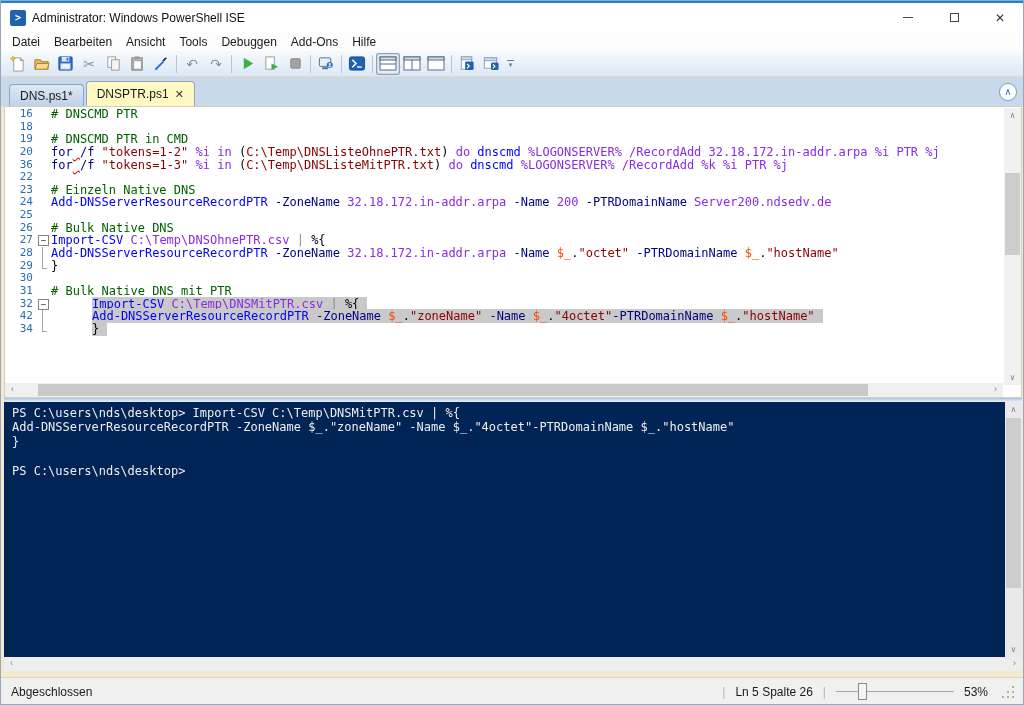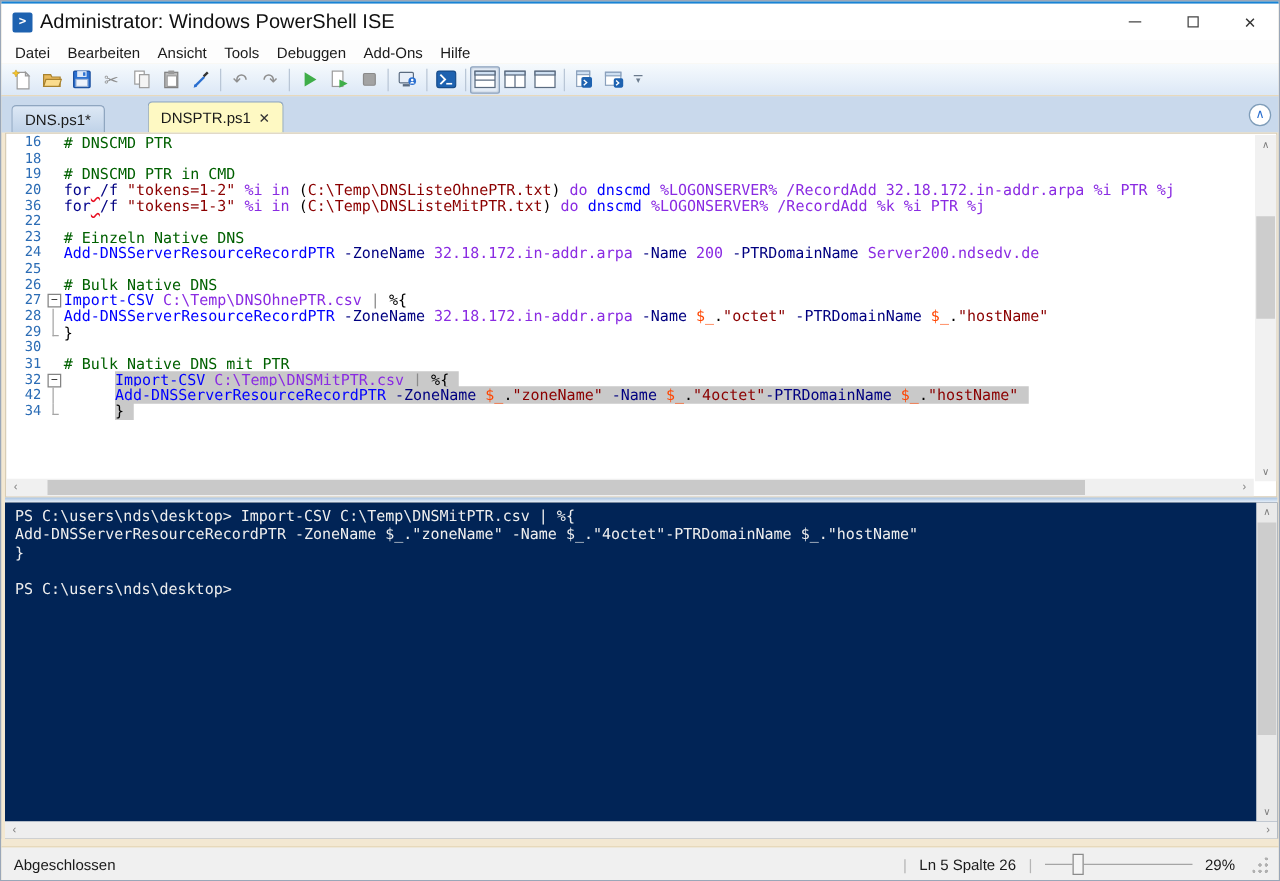--- a/index.html
+++ b/index.html
@@ -3,42 +3,42 @@
 <meta charset="utf-8">
 <style>
   * { margin:0; padding:0; box-sizing:border-box; }
   html,body { width:1024px; height:705px; overflow:hidden; font-family:"Liberation Sans",sans-serif; }
   body { position:relative; background:#f3e8d2; border:1px solid #9aa7b8; }
 
   
   .accent-line { position:absolute; top:0; left:0; right:0; height:2px; background:#1883d7; }
   .titlebar { position:absolute; top:2px; left:0; right:0; height:29px; background:#ffffff; display:flex; align-items:center; }
   .app-icon { width:16px; height:16px; margin:0 6px 0 9px; background:#1e62b0; border-radius:2px; color:#fff; font-size:10px; font-weight:bold; line-height:15px; text-align:center; font-family:"DejaVu Sans Mono",monospace; }
-  .title-text { font-size:16px; color:#111; }
+  .title-text { font-size:12px; color:#111; }
   .win-controls { position:absolute; right:0; top:0; height:29px; display:flex; }
   .win-btn { width:46px; height:29px; display:flex; align-items:center; justify-content:center; color:#333; font-size:12px; }
   .glyph-min { display:inline-block; width:10px; border-bottom:1px solid #444; }
   .glyph-max { display:inline-block; width:9px; height:9px; border:1px solid #444; }
 
   
   .menubar { position:absolute; top:31px; left:0; right:0; height:19px; background:#fdfdfd; display:flex; align-items:center; padding-left:4px; }
   .menu-item { font-size:12px; color:#1a1a1a; padding:2px 7px; }
 
   
   .toolbar { position:absolute; top:50px; left:0; right:0; height:26px; background:linear-gradient(#f6fafd,#dce8f6); border-bottom:1px solid #e7d9bd; display:flex; align-items:center; padding-left:4px; }
   .tb-btn { width:24px; height:22px; display:flex; align-items:center; justify-content:center; border-radius:2px; }
   .tb-sep { width:1px; height:18px; background:#b9c6d6; margin:0 3px; }
   .tb-btn.selected { border:1px solid #8aa0bc; background:#e6eef8; box-shadow:inset 0 0 2px #9ab; }
   .tb-glyph { font-size:14px; color:#8f8f8f; }
   .overflow-chip { display:flex; flex-direction:column; align-items:center; margin-left:4px; color:#6b7b8d; font-size:7px; line-height:4px; }
   .overflow-chip .bar { width:7px; border-top:1px solid #6b7b8d; margin-bottom:2px; }
 
   
   .tabstrip { position:absolute; top:76px; left:0; right:0; height:29px; background:#c9d9ec; }
-  .tabs { position:absolute; left:8px; bottom:0; display:flex; align-items:flex-end;gap:32px; }
+  .tabs { position:absolute; left:8px; bottom:0; display:flex; align-items:flex-end; }
   .tab { font-size:12px; color:#1a1a1a; border:1px solid #8fa6c0; border-bottom:none; border-radius:4px 4px 0 0; padding:4px 10px 4px 10px; margin-right:2px; display:flex; align-items:center; gap:6px; }
   .tab.inactive { background:linear-gradient(#dde8f5,#bfd2e8); height:22px; }
   .tab.active { background:#fef9c3; height:25px; position:relative; z-index:2; }
   .tab-close { font-size:11px; color:#333; }
   .collapse-btn { position:absolute; right:6px; top:6px; width:18px; height:18px; border-radius:50%; background:#fff; border:1px solid #7f9db9; color:#2a6fd0; font-size:10px; text-align:center; line-height:16px; }
 
   
   .editor-wrap { position:absolute; top:105px; left:3px; width:1018px; height:292px; background:#fff; border:1px solid #d8cdb6; }
   .editor-code { position:absolute; top:1px; left:0; width:998px; height:277px; overflow:hidden; font-family:"DejaVu Sans Mono",monospace; font-size:12px; }
   .line { display:flex; height:12.65px; line-height:12.65px; }
@@ -397,16 +397,16 @@
 <div class="statusbar">
   <span class="status-left">Abgeschlossen</span>
   <div class="status-right">
     <span class="sb-sep">|</span>
     <span>Ln 5 Spalte 26</span>
     <span class="sb-sep">|</span>
     <div class="zoom-slider">
       <div class="track"></div>
       <div class="thumb"></div>
     </div>
-    <span>29%</span>
+    <span>53%</span>
     <div class="resize-grip"></div>
   </div>
 </div>
 
 </body></html>

